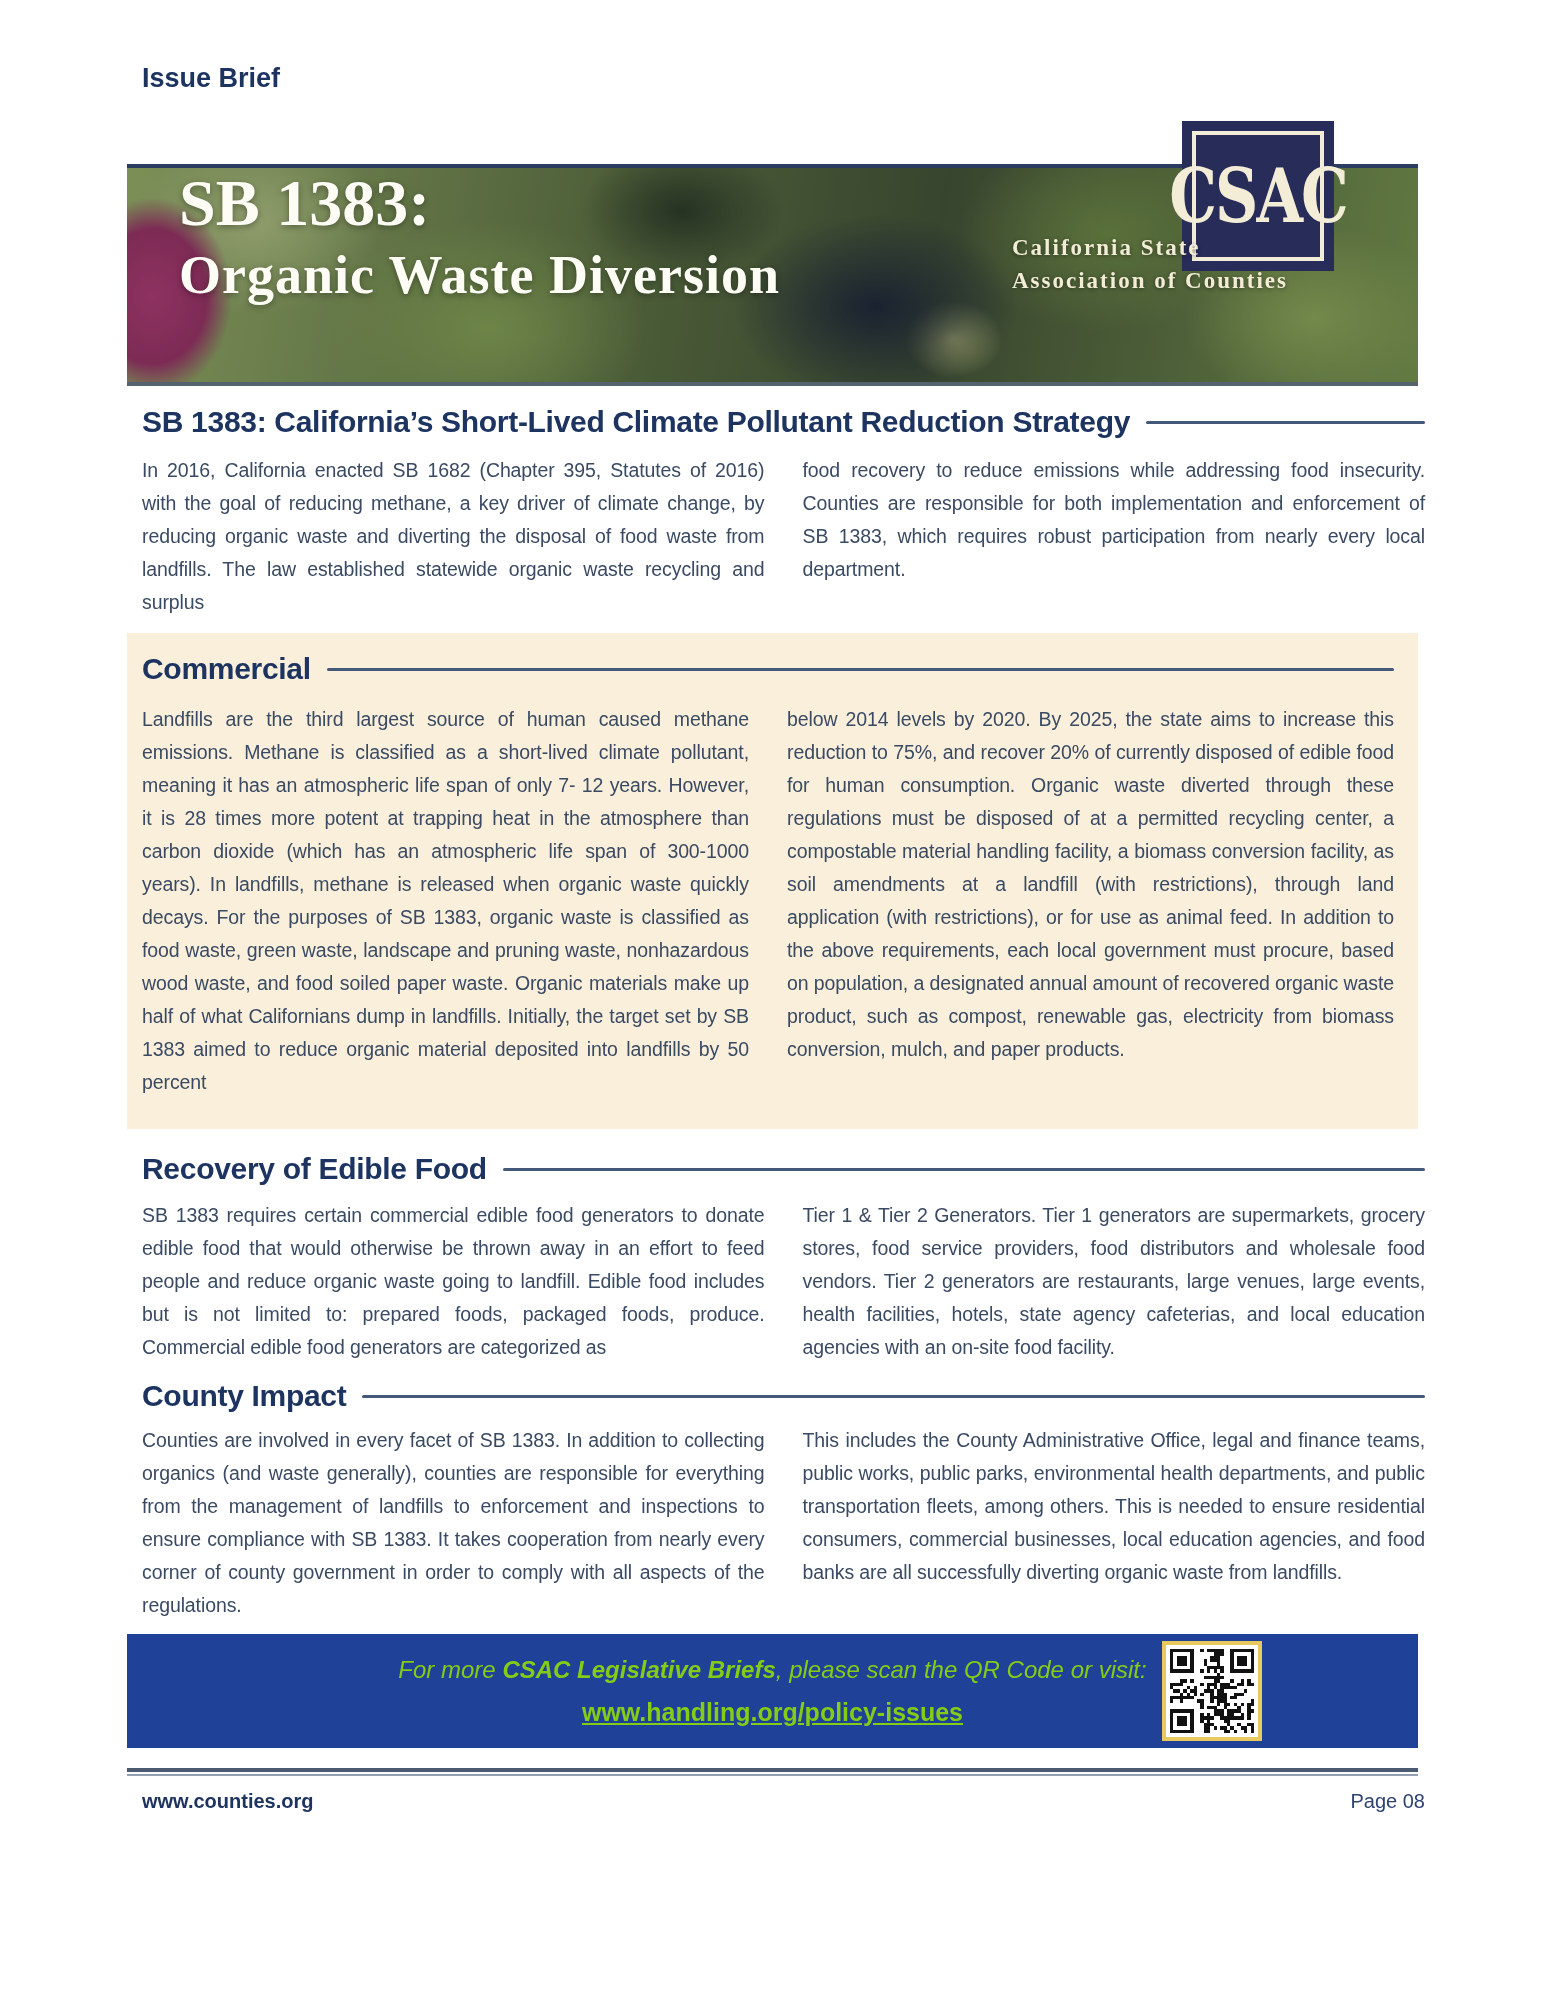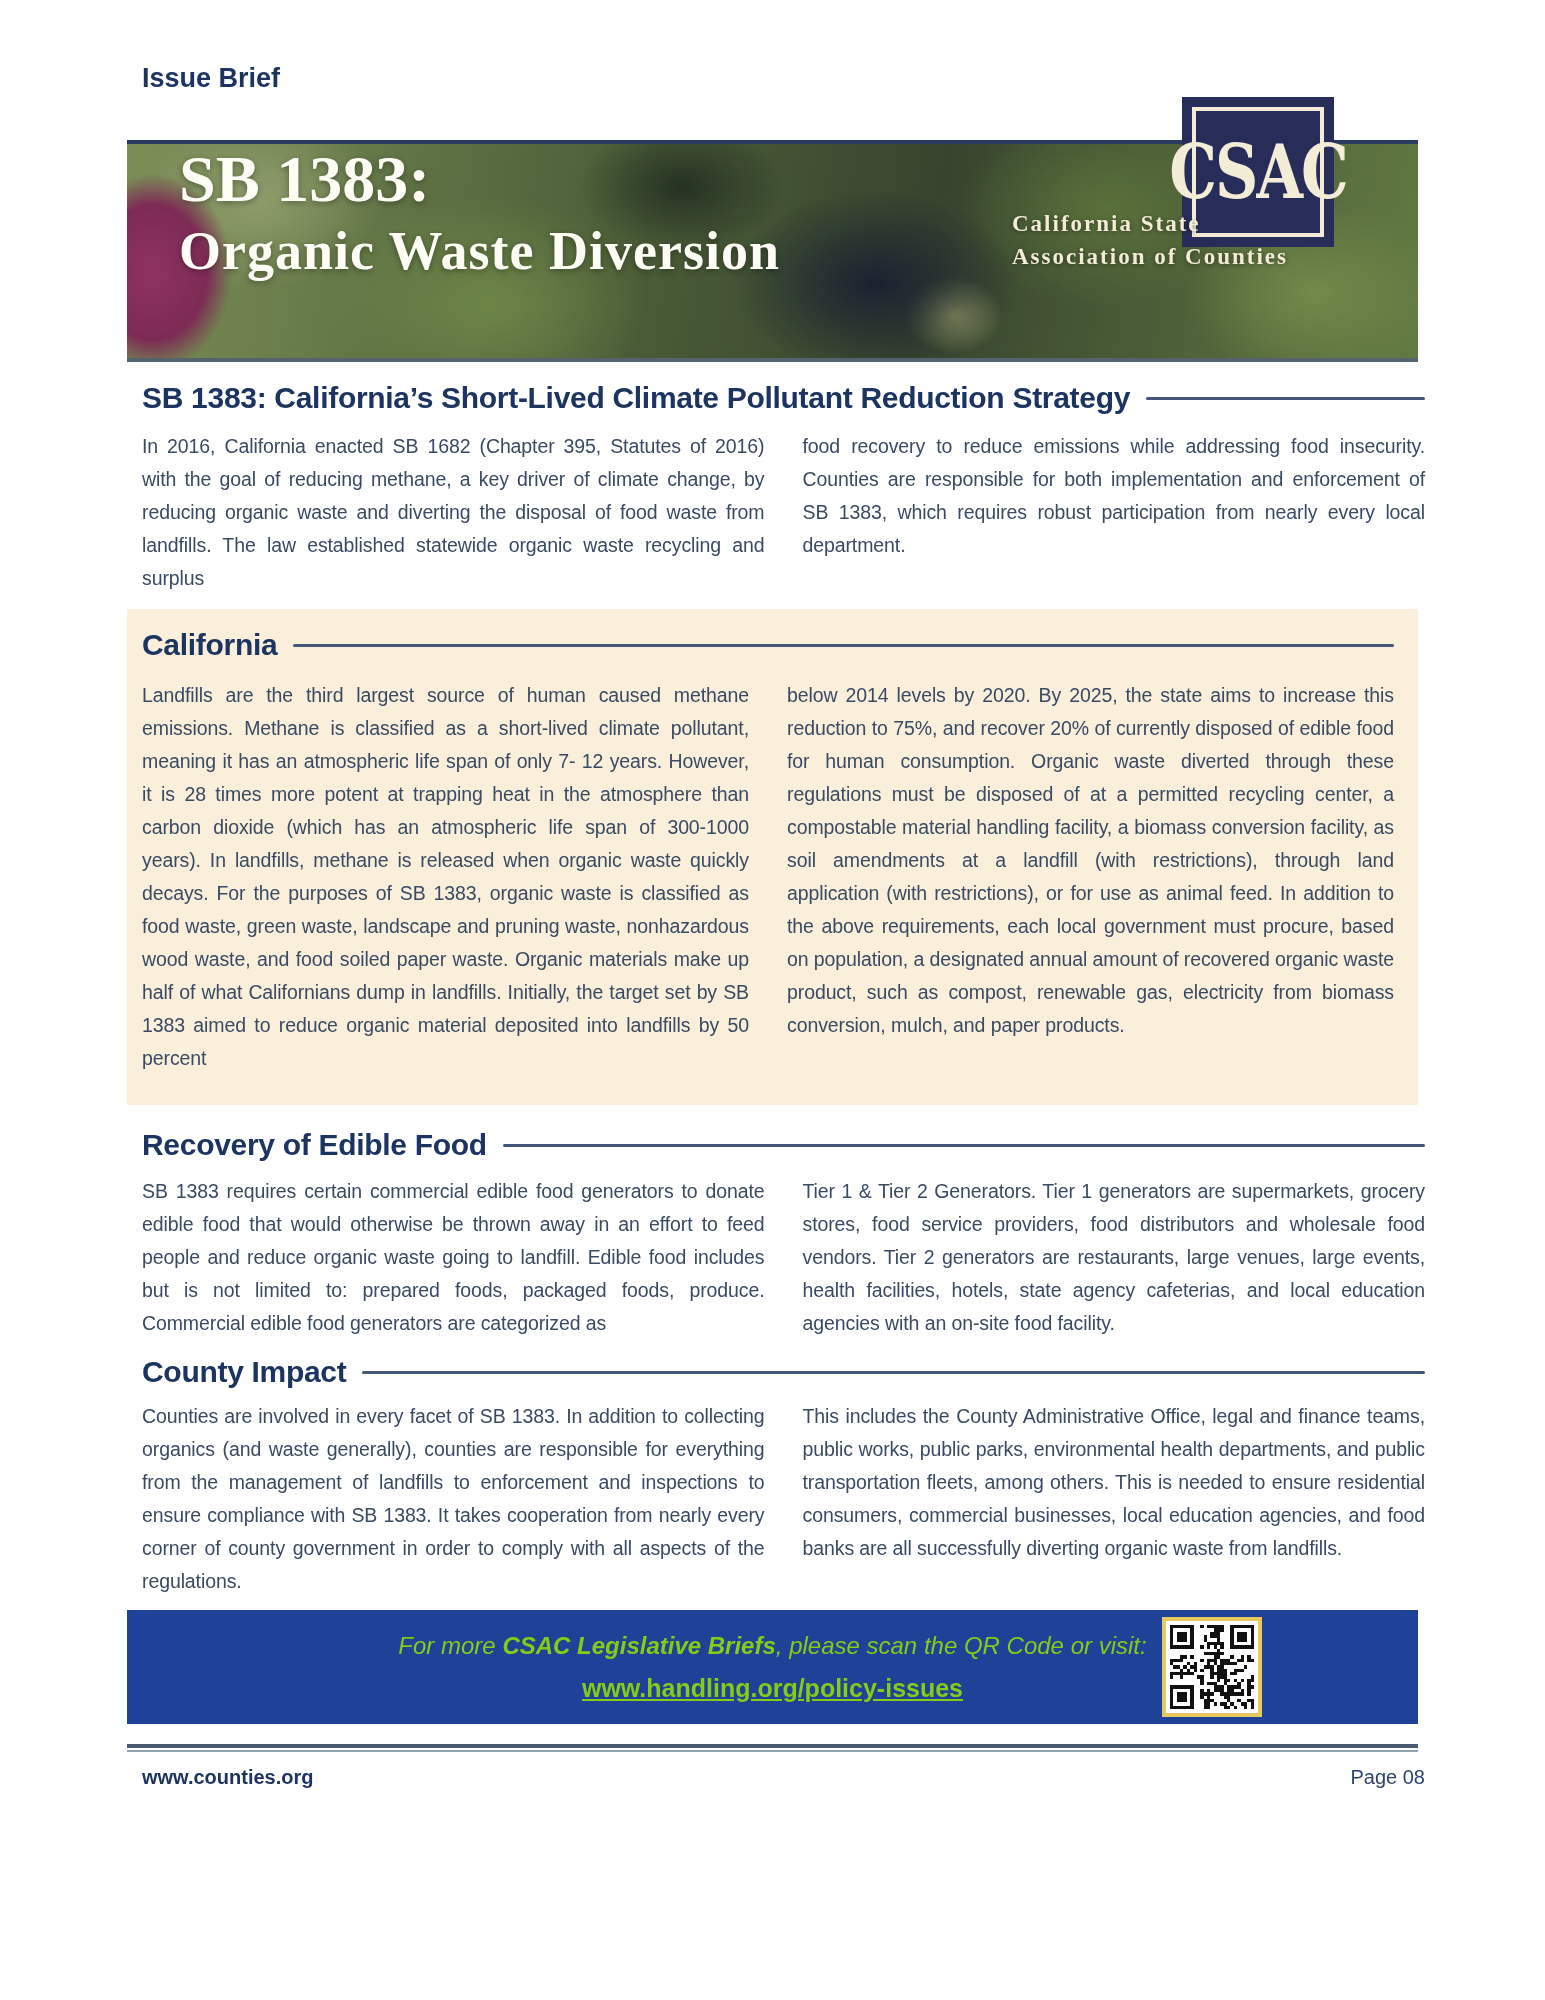--- a/index.html
+++ b/index.html
@@ -13,21 +13,21 @@
   }
   
   .issue-brief{
     margin:62px 0 0 142px;
     font-size:27px;font-weight:bold;color:#1d3461;
     height:32px;line-height:32px;
   }
   
   .banner{
     position:relative;
-    margin:46px 0 0 127px;
+    margin:70px 0 0 127px;
     width:1291px;height:222px;
     border-top:4px solid #2a3c5f;
     border-bottom:4px solid #55636f;
     box-sizing:border-box;
     background:
       radial-gradient(ellipse 120px 150px at 2% 60%, #c23a74 0%, #a93063 45%, rgba(0,0,0,0) 66%),
       radial-gradient(ellipse 200px 150px at 10% 25%, #c3d284 0%, rgba(0,0,0,0) 62%),
       radial-gradient(ellipse 250px 170px at 28% 75%, #93b050 0%, rgba(0,0,0,0) 64%),
       radial-gradient(ellipse 170px 110px at 43% 20%, #2c3a1c 0%, rgba(0,0,0,0) 60%),
       radial-gradient(ellipse 230px 150px at 58% 65%, #1c2330 0%, rgba(0,0,0,0) 62%),
@@ -174,21 +174,21 @@
     <h2>SB 1383: California’s Short-Lived Climate Pollutant Reduction Strategy</h2>
     <div class="heading-rule"></div>
   </div>
   <div class="two-col intro-cols">
     <div class="col">In 2016, California enacted SB 1682 (Chapter 395, Statutes of 2016) with the goal of reducing methane, a key driver of climate change, by reducing organic waste and diverting the disposal of food waste from landfills. The law established statewide organic waste recycling and surplus</div>
     <div class="col">food recovery to reduce emissions while addressing food insecurity. Counties are responsible for both implementation and enforcement of SB 1383, which requires robust participation from nearly every local department.</div>
   </div>
 
   <div class="bg-section">
     <div class="heading-row">
-      <h2>California</h2>
+      <h2>Commercial</h2>
       <div class="heading-rule"></div>
     </div>
     <div class="two-col">
       <div class="col">Landfills are the third largest source of human caused methane emissions. Methane is classified as a short-lived climate pollutant, meaning it has an atmospheric life span of only 7- 12 years. However, it is 28 times more potent at trapping heat in the atmosphere than carbon dioxide (which has an atmospheric life span of 300-1000 years). In landfills, methane is released when organic waste quickly decays. For the purposes of SB 1383, organic waste is classified as food waste, green waste, landscape and pruning waste, nonhazardous wood waste, and food soiled paper waste. Organic materials make up half of what Californians dump in landfills. Initially, the target set by SB 1383 aimed to reduce organic material deposited into landfills by 50 percent</div>
       <div class="col">below 2014 levels by 2020. By 2025, the state aims to increase this reduction to 75%, and recover 20% of currently disposed of edible food for human consumption. Organic waste diverted through these regulations must be disposed of at a permitted recycling center, a compostable material handling facility, a biomass conversion facility, as soil amendments at a landfill (with restrictions), through land application (with restrictions), or for use as animal feed. In addition to the above requirements, each local government must procure, based on population, a designated annual amount of recovered organic waste product, such as compost, renewable gas, electricity from biomass conversion, mulch, and paper products.</div>
     </div>
   </div>
 
   <div class="heading-row recovery-heading">
     <h2>Recovery of Edible Food</h2>

